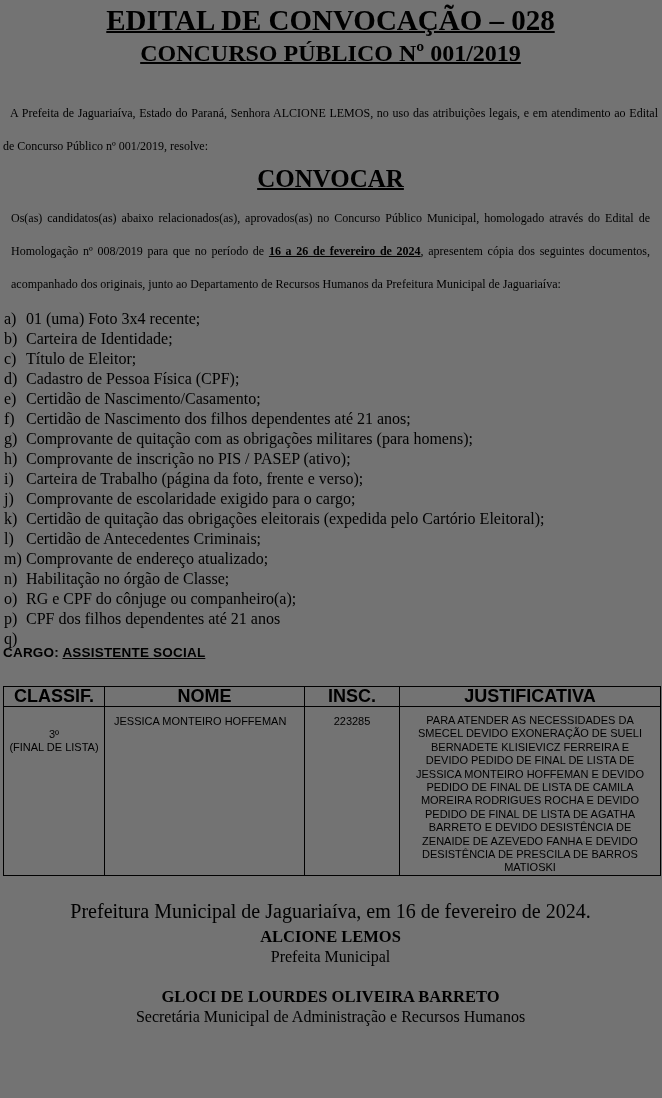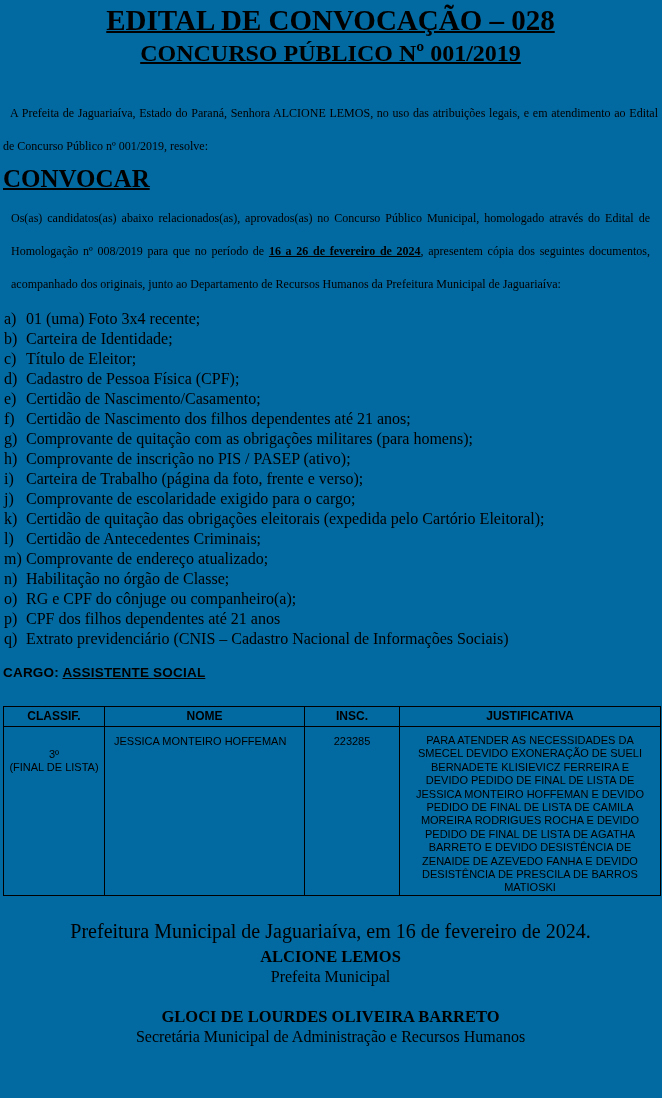--- a/index.html
+++ b/index.html
@@ -1,42 +1,42 @@
 <!DOCTYPE html>
 <html><head>
 <meta charset="utf-8">
 <style>
   html, body { margin:0; padding:0; background:#fff; }
   .page {
     position:relative;
     width:662px; height:1098px;
     box-sizing:border-box;
     padding:3px 4px 0 3px;
-    background:#0369a1;
+    background:#737373;
     color:#000000;
     font-family:"Liberation Serif", serif;
     overflow:hidden;
   }
   .doc-title {
     margin:0; text-align:center;
     font-size:29px; line-height:34px; font-weight:bold;
     text-decoration:underline; text-decoration-thickness:2px;
   }
   .doc-subtitle {
     margin:2px 0 0; text-align:center;
     font-size:24px; line-height:29px; font-weight:bold;
     text-decoration:underline; text-decoration-thickness:2px;
   }
   .intro {
     margin:29px 0 0;
     font-size:12px; line-height:33px;
     text-align:justify; text-indent:7px;
   }
   .convocar {
-    margin:0; 
+    margin:0; text-align:center;
     font-size:25px; line-height:31px; font-weight:bold;
     text-decoration:underline; text-decoration-thickness:2px;
   }
   .body-par {
     margin:8px;
     font-size:12px; line-height:33px;
     text-align:justify;
   }
   .hl { font-weight:bold; text-decoration:underline; }
   .docs {
@@ -51,21 +51,21 @@
     font-size:13.5px; font-weight:bold; letter-spacing:0.2px;
   }
   .cargo-value { text-decoration:underline; }
   table.grid {
     border-collapse:collapse; table-layout:fixed;
     width:657px; margin-top:26px;
     font-family:"Liberation Sans", sans-serif;
   }
   .grid th {
     border:1.5px solid #000;
-    font-size:12px; line-height:15px; font-weight:bold;
+    font-size:18px; line-height:15px; font-weight:bold;
     padding:2px 1px; text-align:center;
   }
   .grid td {
     border:1.5px solid #000;
     font-size:11px; line-height:13.4px;
     vertical-align:top;
   }
   tr.body-row { height:160px; }
   td.c-classif { text-align:center; padding:21px 1px 0; }
   td.c-nome    { text-align:left;   padding:8px 4px 0 9px; }
@@ -105,21 +105,21 @@
     <li><span class="marker">g)</span><span>Comprovante de quitação com as obrigações militares (para homens);</span></li>
     <li><span class="marker">h)</span><span>Comprovante de inscrição no PIS / PASEP (ativo);</span></li>
     <li><span class="marker">i)</span><span>Carteira de Trabalho (página da foto, frente e verso);</span></li>
     <li><span class="marker">j)</span><span>Comprovante de escolaridade exigido para o cargo;</span></li>
     <li><span class="marker">k)</span><span>Certidão de quitação das obrigações eleitorais (expedida pelo Cartório Eleitoral);</span></li>
     <li><span class="marker">l)</span><span>Certidão de Antecedentes Criminais;</span></li>
     <li><span class="marker">m)</span><span>Comprovante de endereço atualizado;</span></li>
     <li><span class="marker">n)</span><span>Habilitação no órgão de Classe;</span></li>
     <li><span class="marker">o)</span><span>RG e CPF do cônjuge ou companheiro(a);</span></li>
     <li><span class="marker">p)</span><span>CPF dos filhos dependentes até 21 anos</span></li>
-    <li><span class="marker">q)</span><span>Extrato previdenciário (CNIS – Cadastro Nacional de Informações Sociais)</span></li>
+    <li><span class="marker">q)</span></li>
   </ul>
 
   <div class="cargo"><span>CARGO: </span><span class="cargo-value">ASSISTENTE SOCIAL</span></div>
 
   <table class="grid">
     <colgroup>
       <col style="width:101px">
       <col style="width:200px">
       <col style="width:95px">
       <col style="width:261px">

